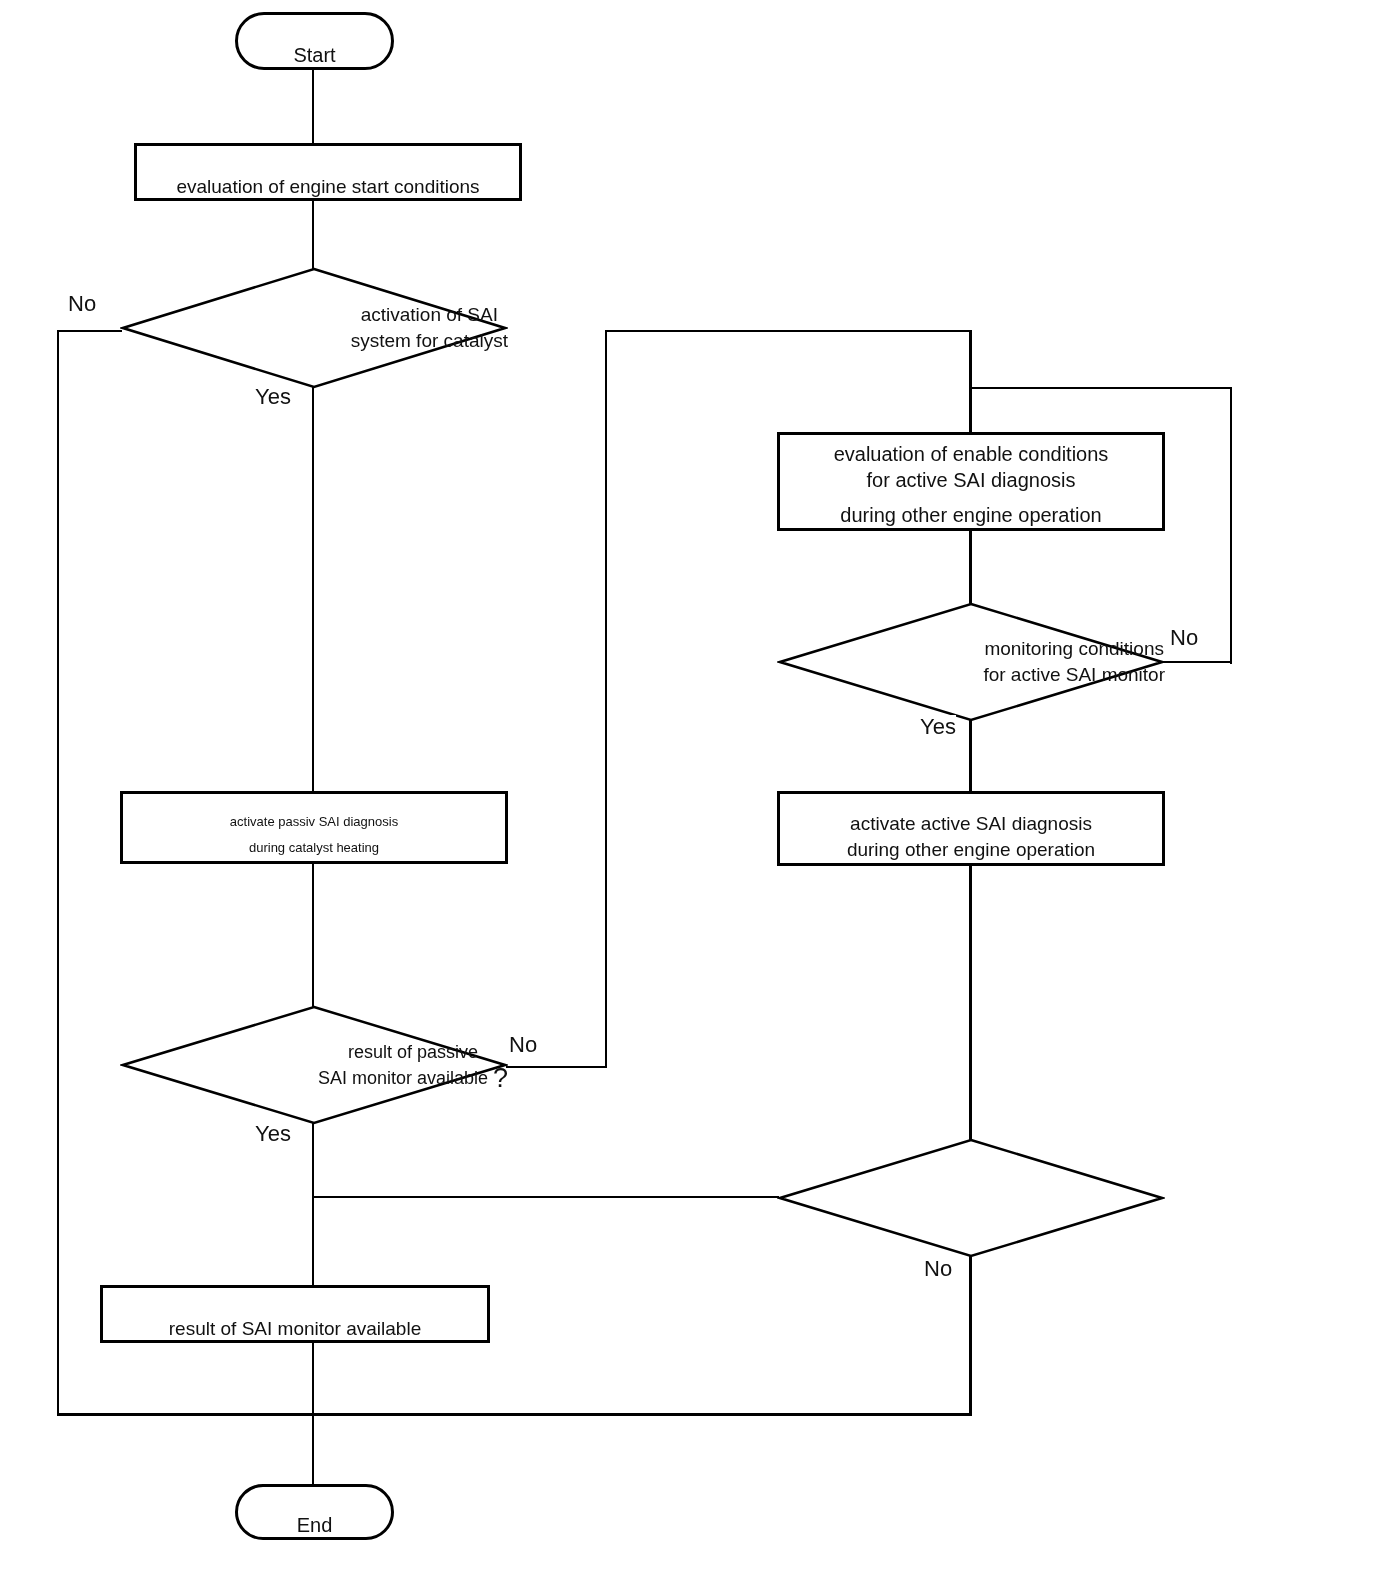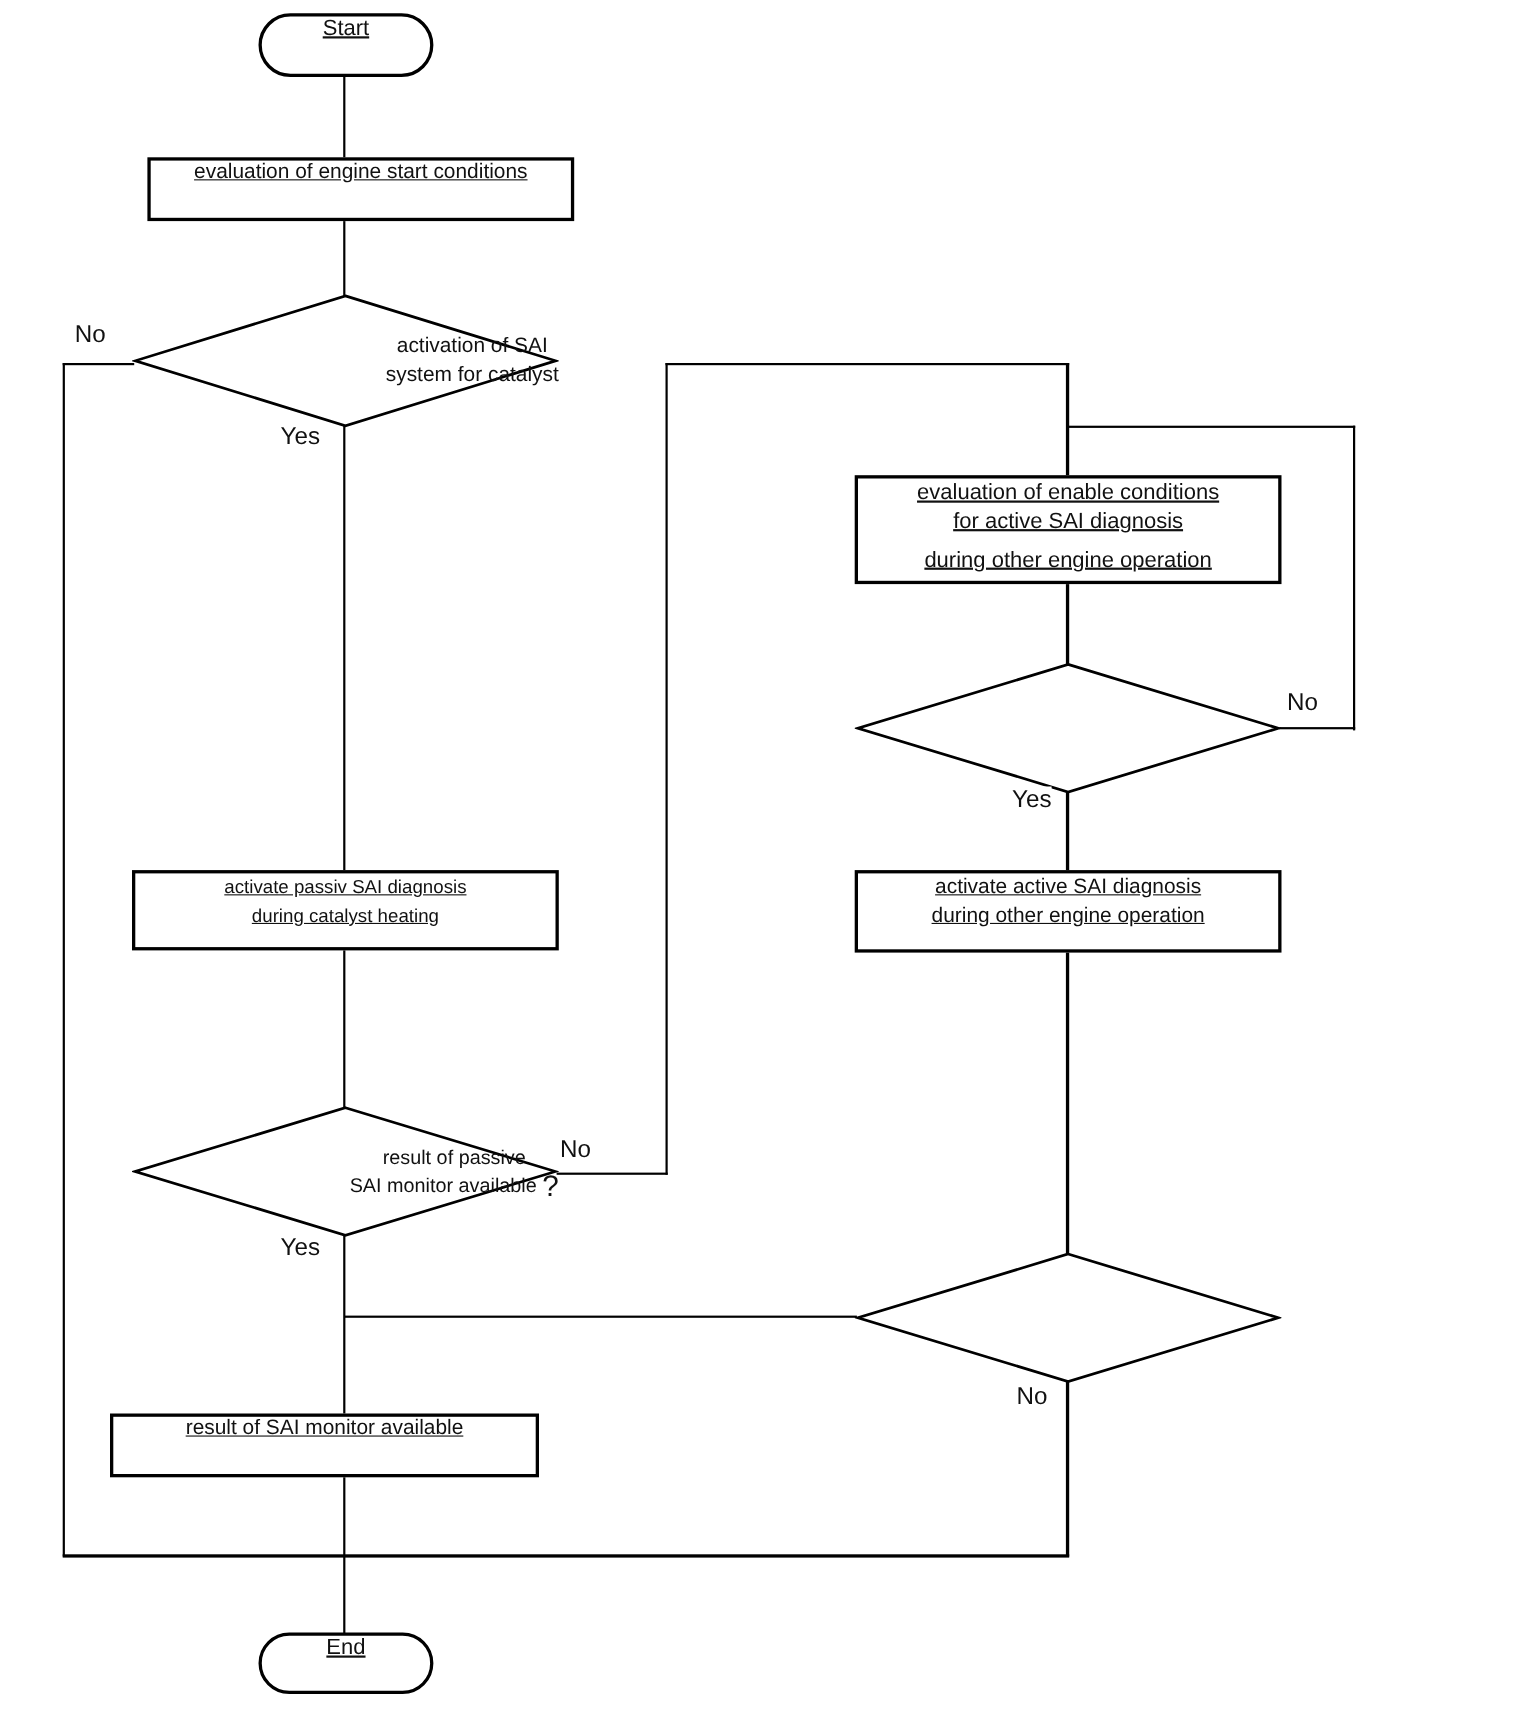--- a/index.html
+++ b/index.html
@@ -49,32 +49,31 @@
   #l-d2-no       { left:506px;  top:1066px; width:101px; }
   #l-d4-left     { left:313px;  top:1196px; width:466px; }
   #l-merge       { left:57px;   top:1413px; width:915px; }
 
   
   .node {
     position: absolute;
     box-sizing: border-box;
     background: #ffffff;
     display: flex;
-    align-items: flex-start;
+    align-items: flex-end;
     justify-content: center;
     text-align: center;
-    text-decoration: underline;
   }
   .rect { border: 3px solid #000000; }
   .pill { border: 3px solid #000000; border-radius: 29px; font-size: 20px; }
 
   #n-start      { left:235px; top:12px;   width:159px; height:58px; }
   #n-box1       { left:120px; top:143px;  width:388px; height:58px; font-size:19px;margin-left:14px; }
   #n-evalenable { left:777px; top:432px;  width:388px; height:99px; font-size:20px; }
-  #n-passiv     { left:120px; top:791px;  width:388px; height:73px; font-size:17px; }
+  #n-passiv     { left:120px; top:791px;  width:388px; height:73px; font-size:13px; }
   #n-active     { left:777px; top:791px;  width:388px; height:75px; font-size:19px; }
   #n-result     { left:100px; top:1285px; width:390px; height:58px; font-size:19px; }
   #n-end        { left:235px; top:1484px; width:159px; height:56px; }
 
   .diamond {
     position: absolute;
     display: flex;
     align-items: center;
     justify-content: flex-end;
     text-align: center;
@@ -169,20 +168,24 @@
       <div class="two-line">evaluation of enable conditions</div>
       <div class="two-line">for active SAI diagnosis</div>
       <div class="two-line gap-line">during other engine operation</div>
     </div>
   </div>
 
   <div class="diamond" id="n-d3">
     <svg viewBox="0 0 388 120" preserveAspectRatio="none">
       <polygon points="194,2 385,60 194,118 3,60" fill="#ffffff" stroke="#000000" stroke-width="2.5"></polygon>
     </svg>
+    <div class="dtext">
+      <div>monitoring conditions</div>
+      <div>for active SAI monitor</div>
+    </div>
   </div>
 
   <div class="node rect" id="n-passiv">
     <div class="two-line">
       <div>activate passiv SAI diagnosis</div>
       <div>during catalyst heating</div>
     </div>
   </div>
 
   <div class="node rect" id="n-active">

